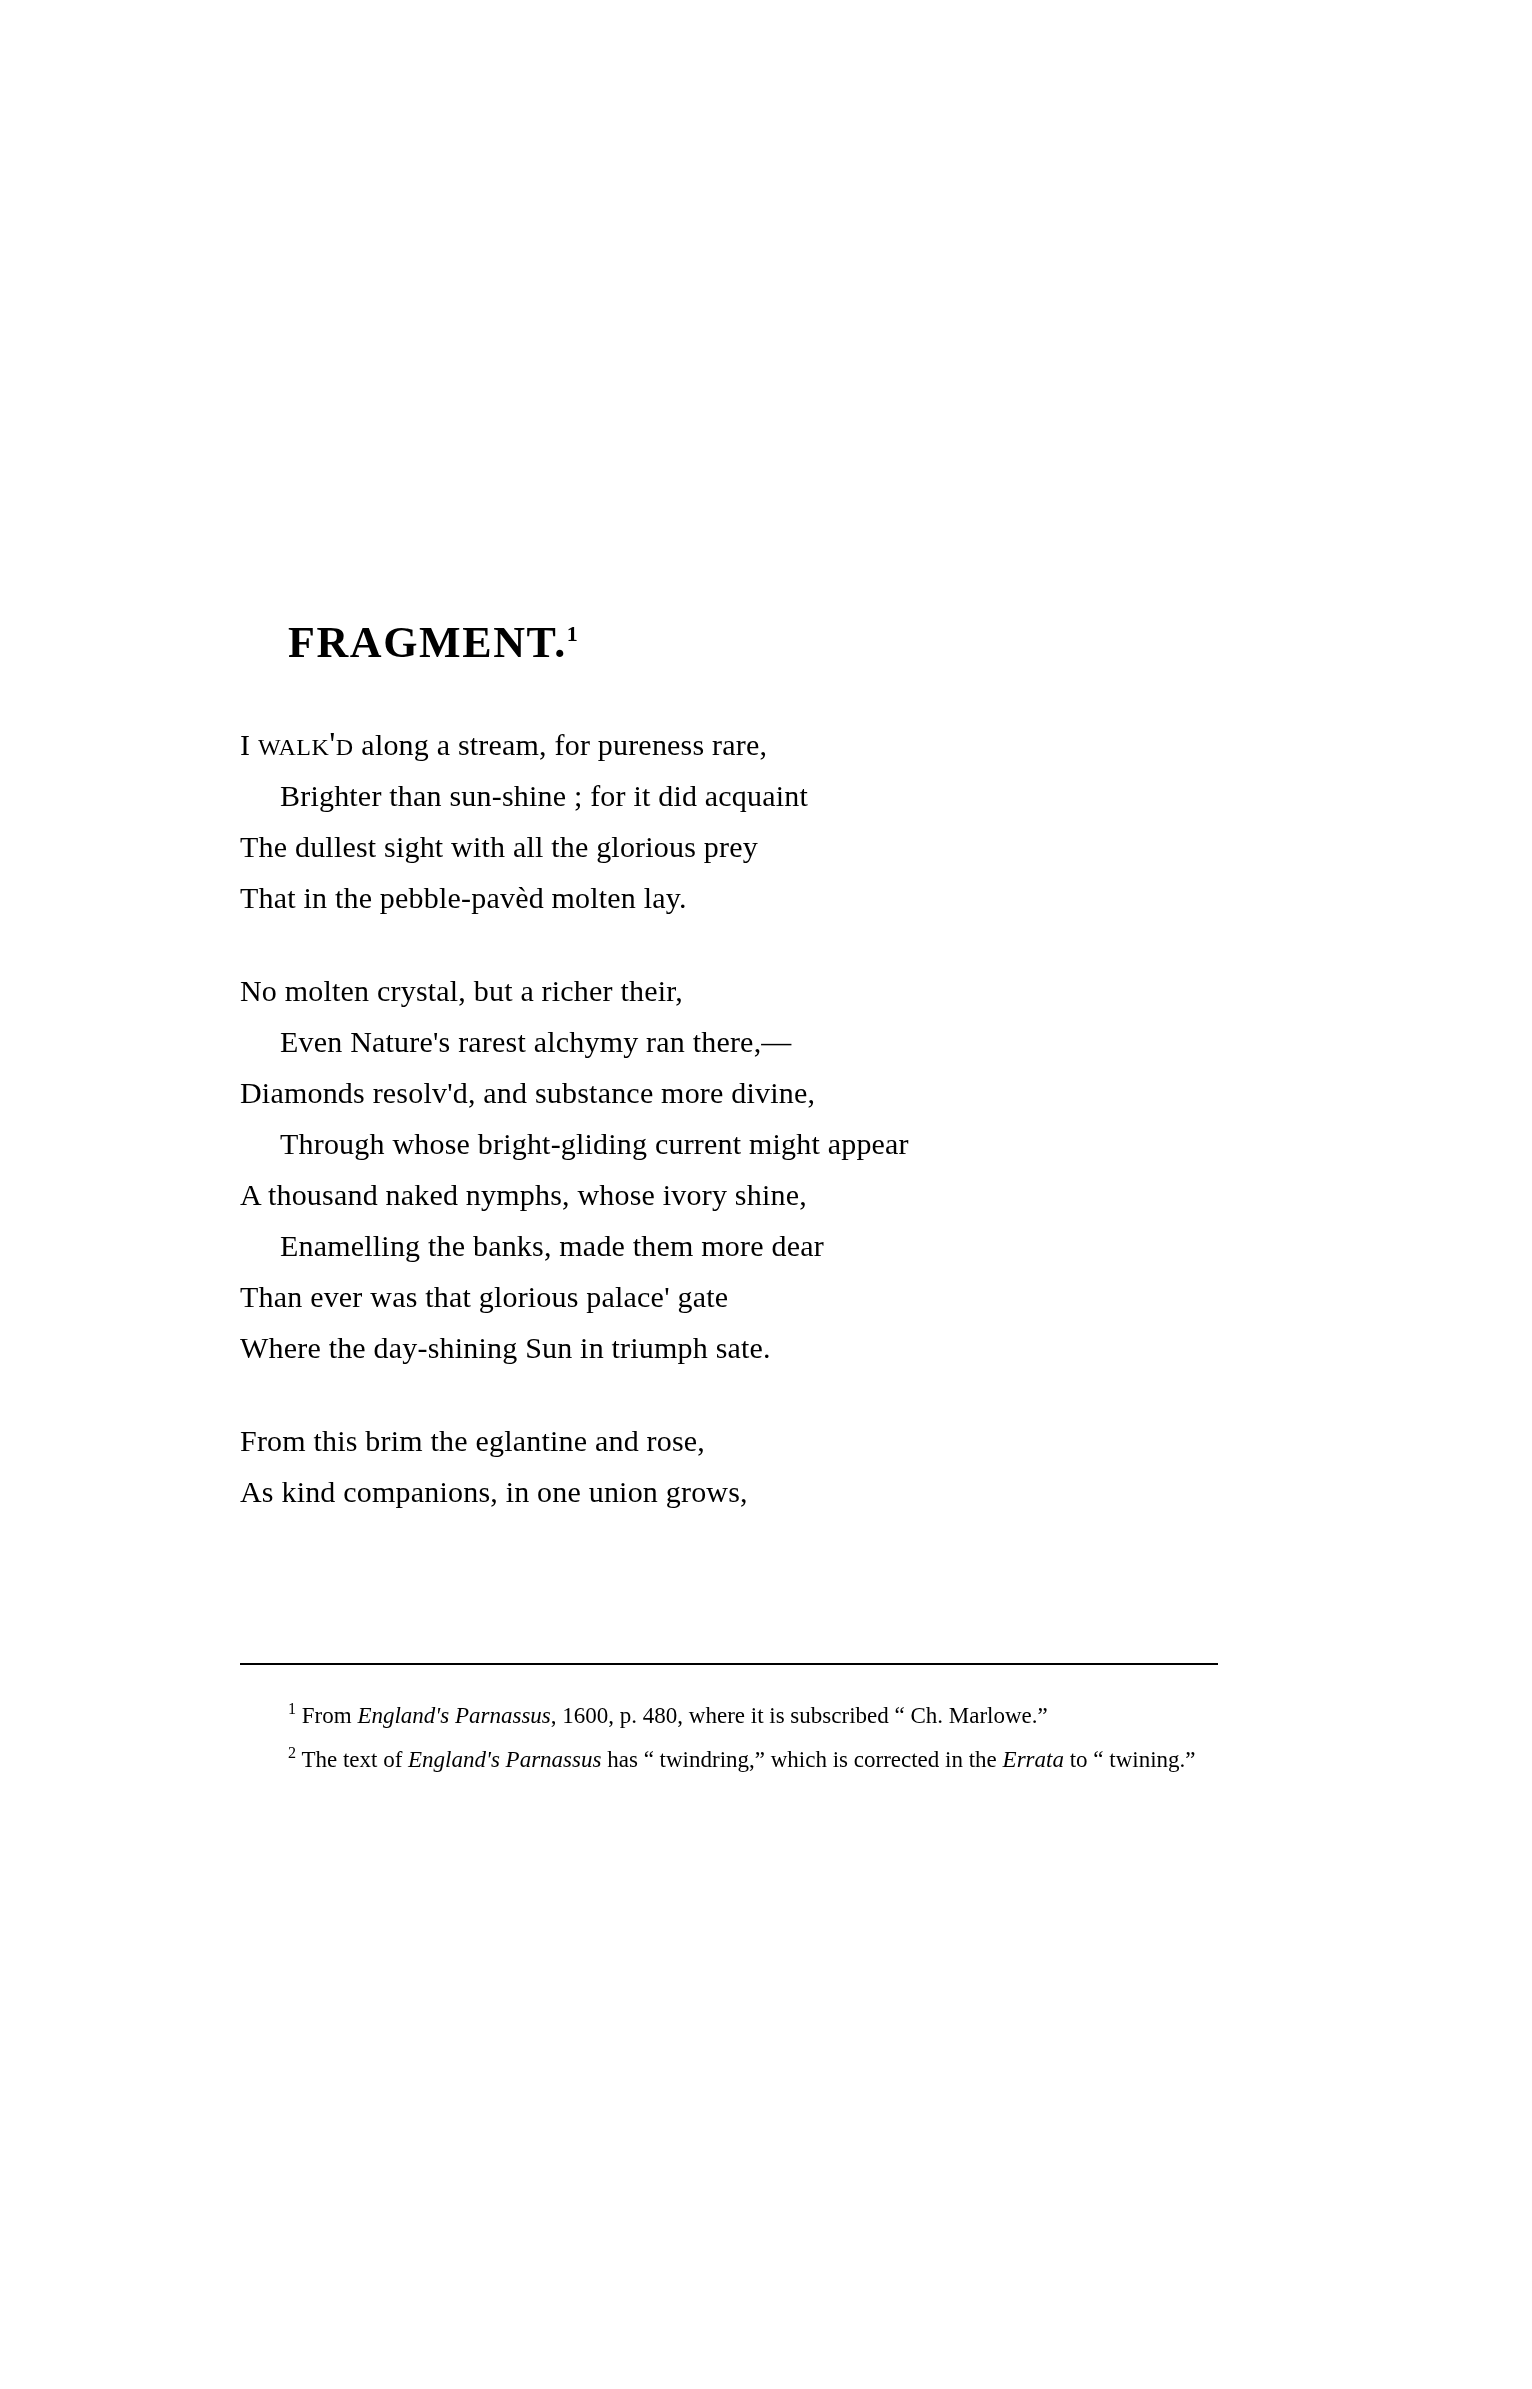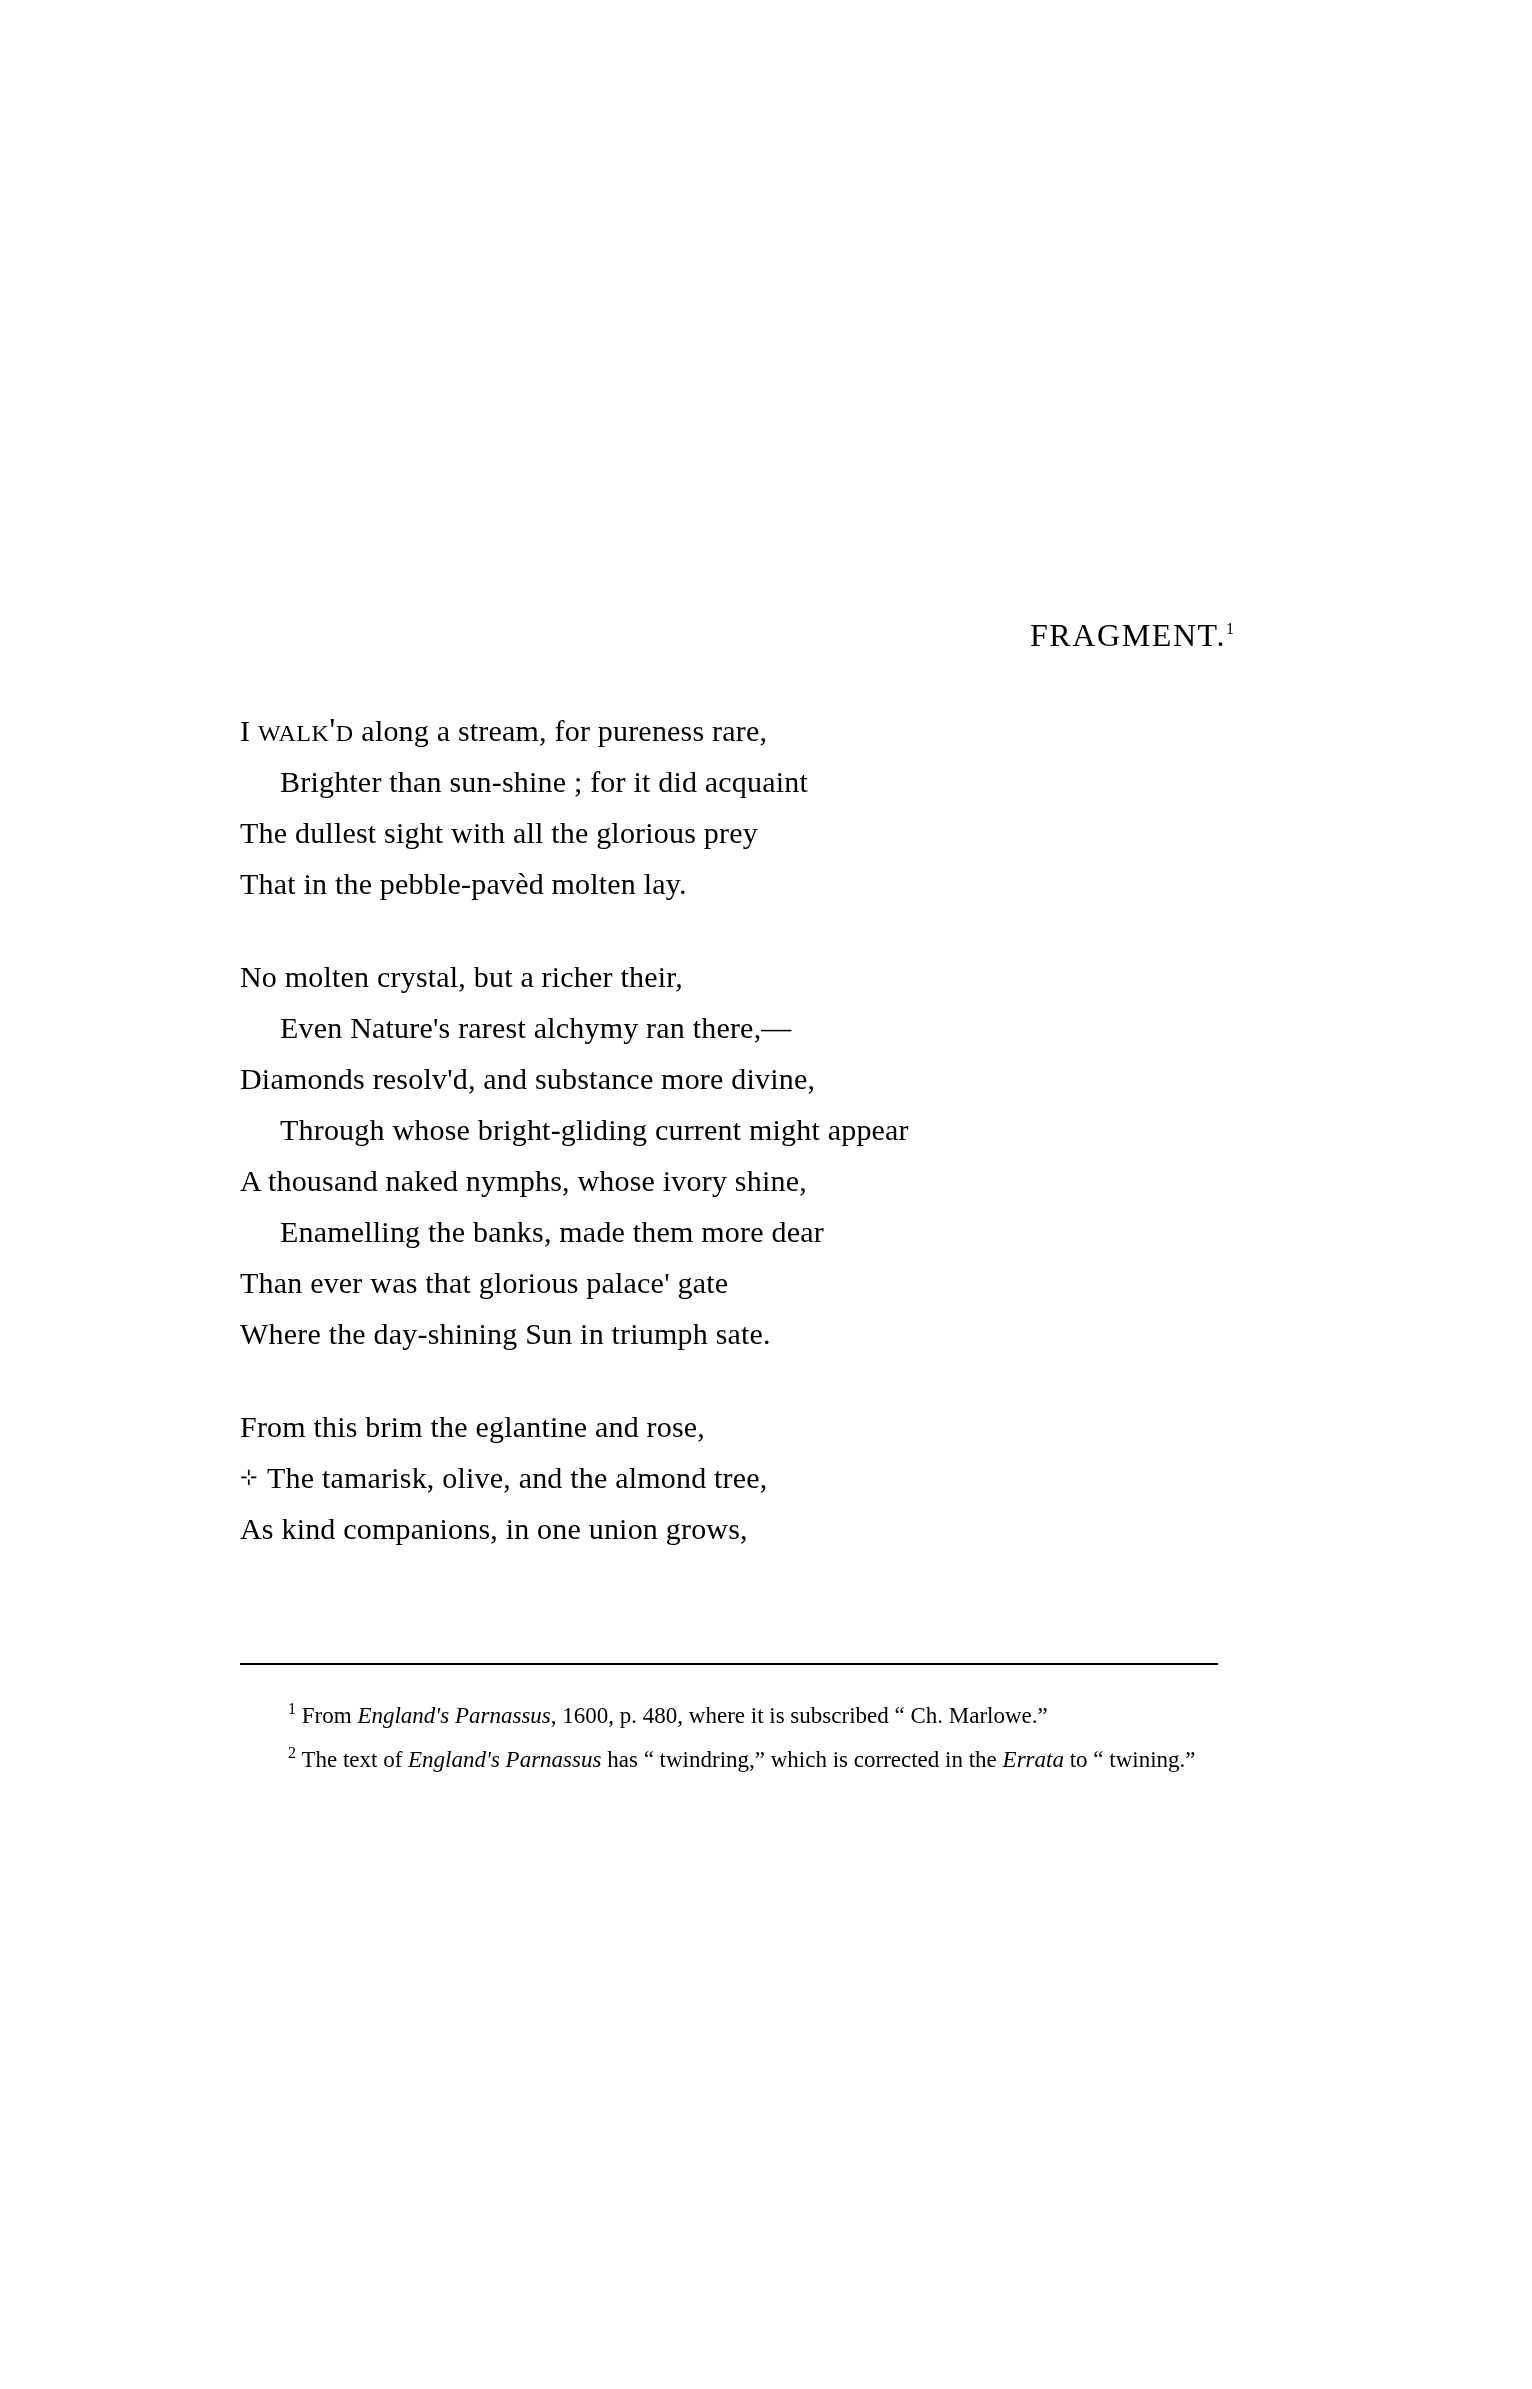--- a/index.html
+++ b/index.html
@@ -21,24 +21,24 @@
     width: 1533px;
     height: 2389px;
   }
   .content {
     position: absolute;
     left: 240px;
     top: 617px;
     width: 994px;
   }
   .poem-title {
-    text-align: right;
-    font-size: 32px;
+    text-align: left;
+    font-size: 44px;
     letter-spacing: 1.6px;
-    font-weight: normal;
+    font-weight: bold;
     margin: 0 0 50px 0;
     padding-left: 48px;
   }
   .poem-title sup {
     font-size: 0.5em;
     vertical-align: super;
     letter-spacing: 0;
   }
   .stanza {
     margin: 0 0 42px 0;
@@ -117,21 +117,20 @@
       <div class="line">Diamonds resolv'd, and substance more divine,</div>
       <div class="line indent">Through whose bright-gliding current might appear</div>
       <div class="line">A thousand naked nymphs, whose ivory shine,</div>
       <div class="line indent">Enamelling the banks, made them more dear</div>
       <div class="line">Than ever was that glorious palace' gate</div>
       <div class="line">Where the day-shining Sun in triumph sate.</div>
     </div>
 
     <div class="stanza">
       <div class="line">From this brim the eglantine and rose,</div>
-      <div class="line"><span class="marker">⊹</span><span>The tamarisk, olive, and the almond tree,</span></div>
       <div class="line">As kind companions, in one union grows,</div>
     </div>
 
   </div>
 
   <div class="rule"></div>
 
   <div class="footnotes">
     <p class="footnote"><sup>1</sup><span> From </span><i>England's Parnassus</i><span>, 1600, p. 480, where it is subscribed “ Ch. Marlowe.”</span></p>
     <p class="footnote"><sup>2</sup><span> The text of </span><i>England's Parnassus</i><span> has “ twindring,” which is corrected in the </span><i>Errata</i><span> to “ twining.”</span></p>

